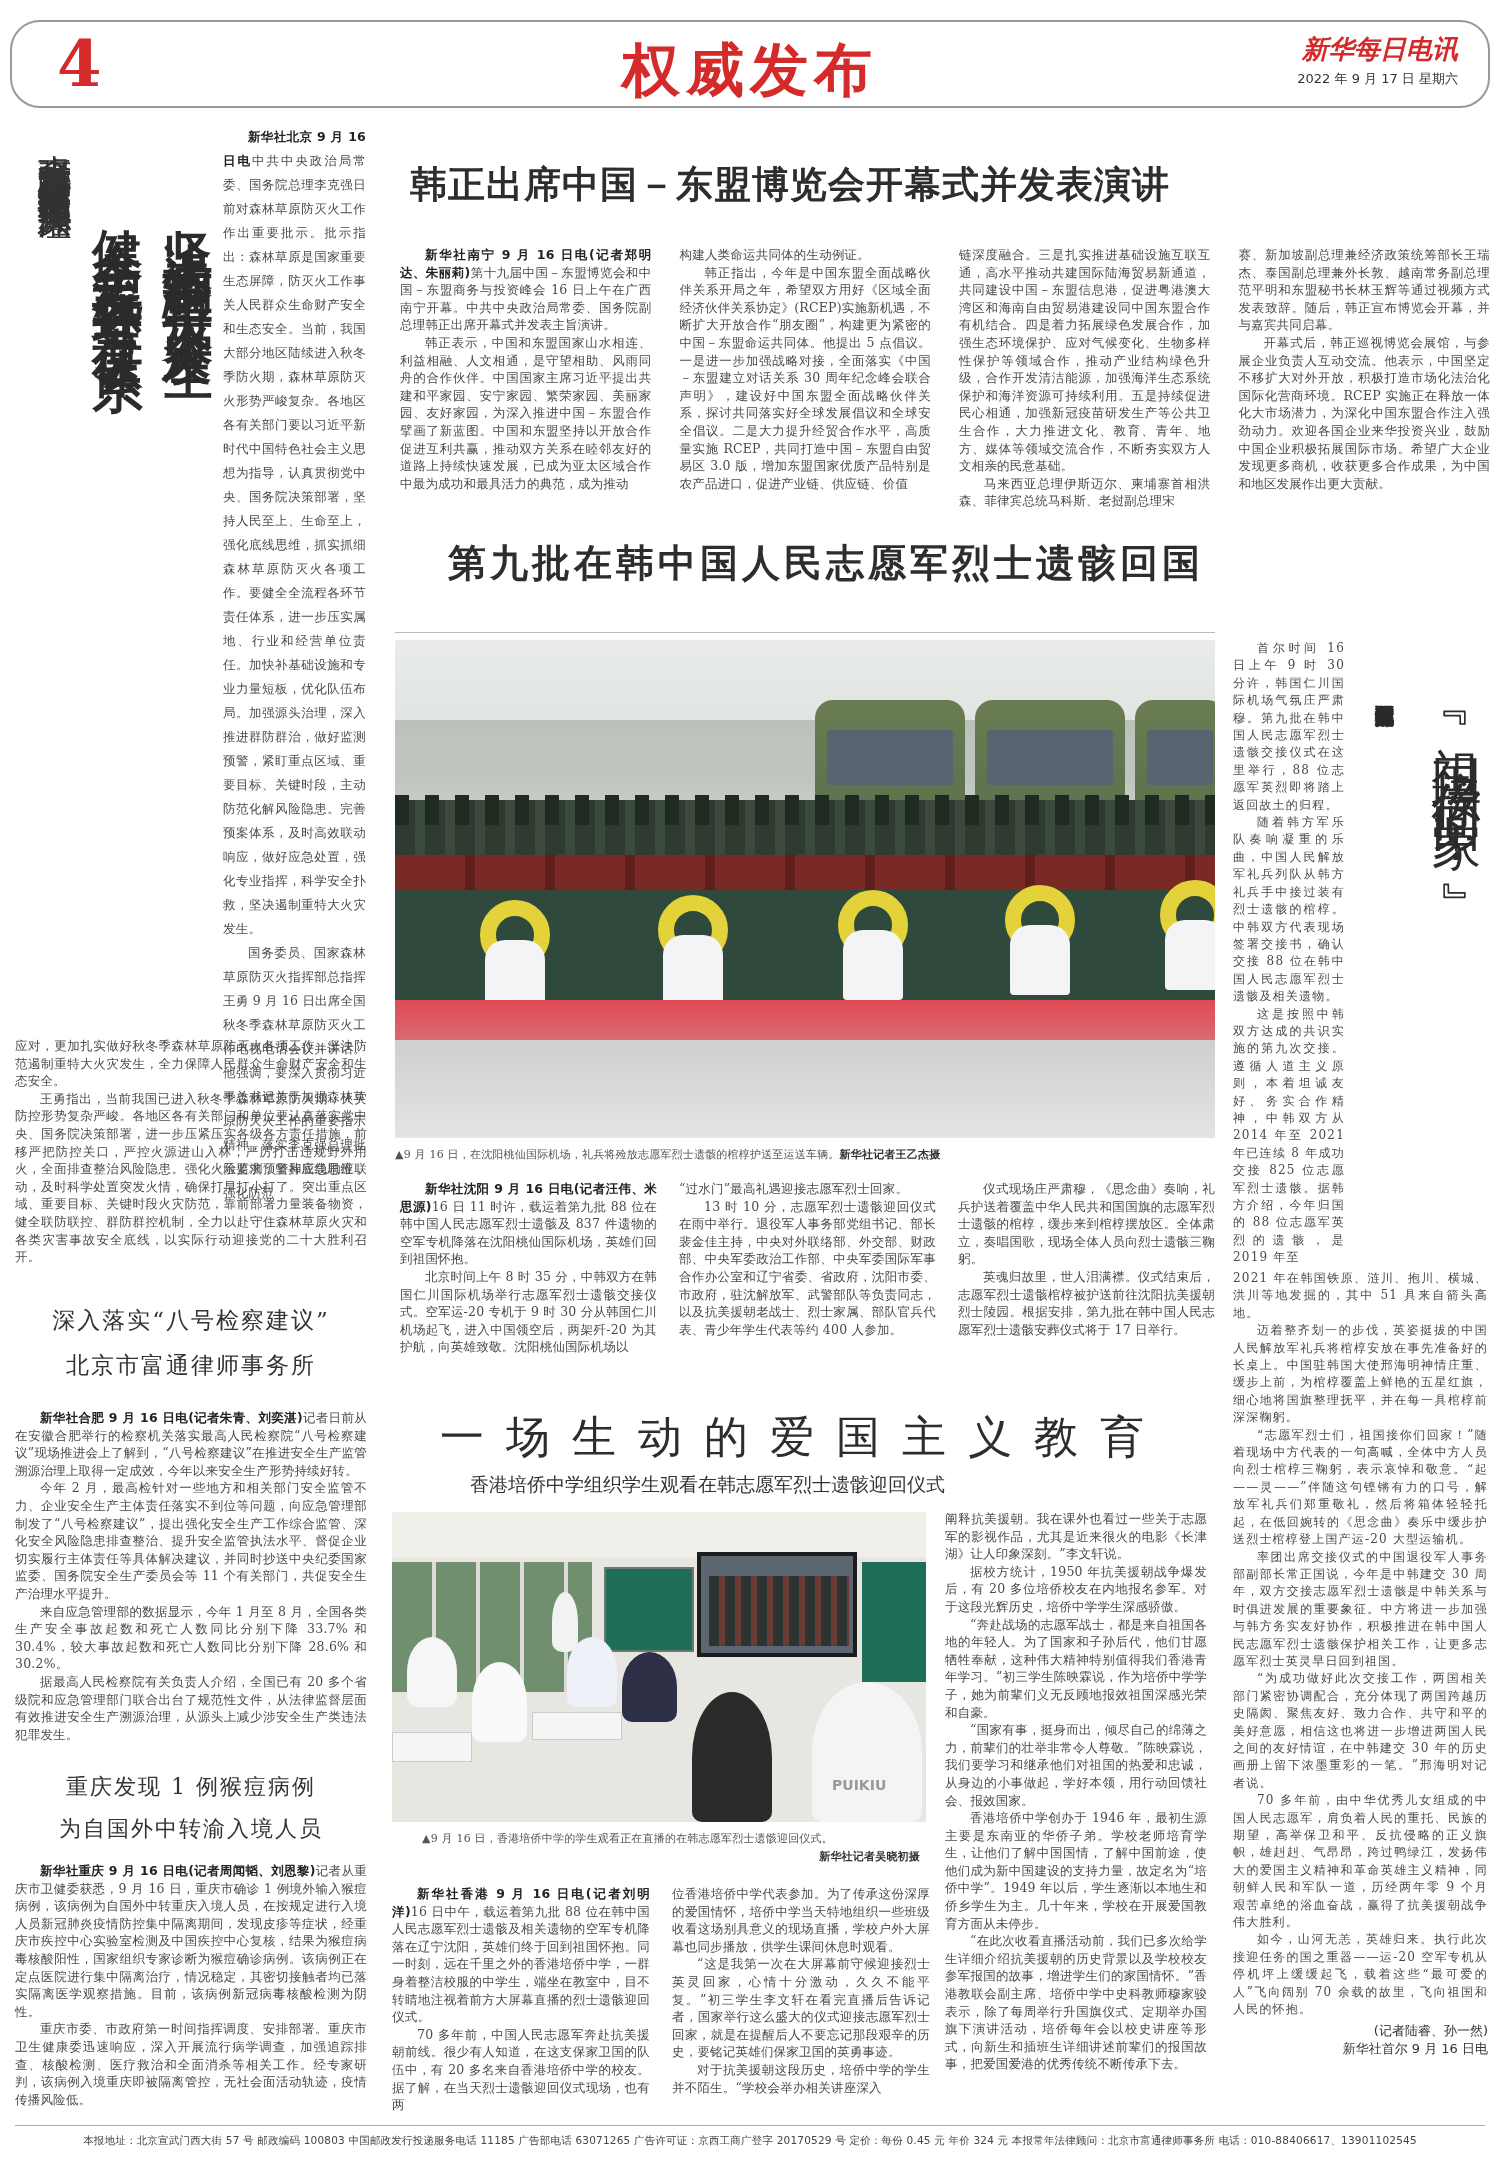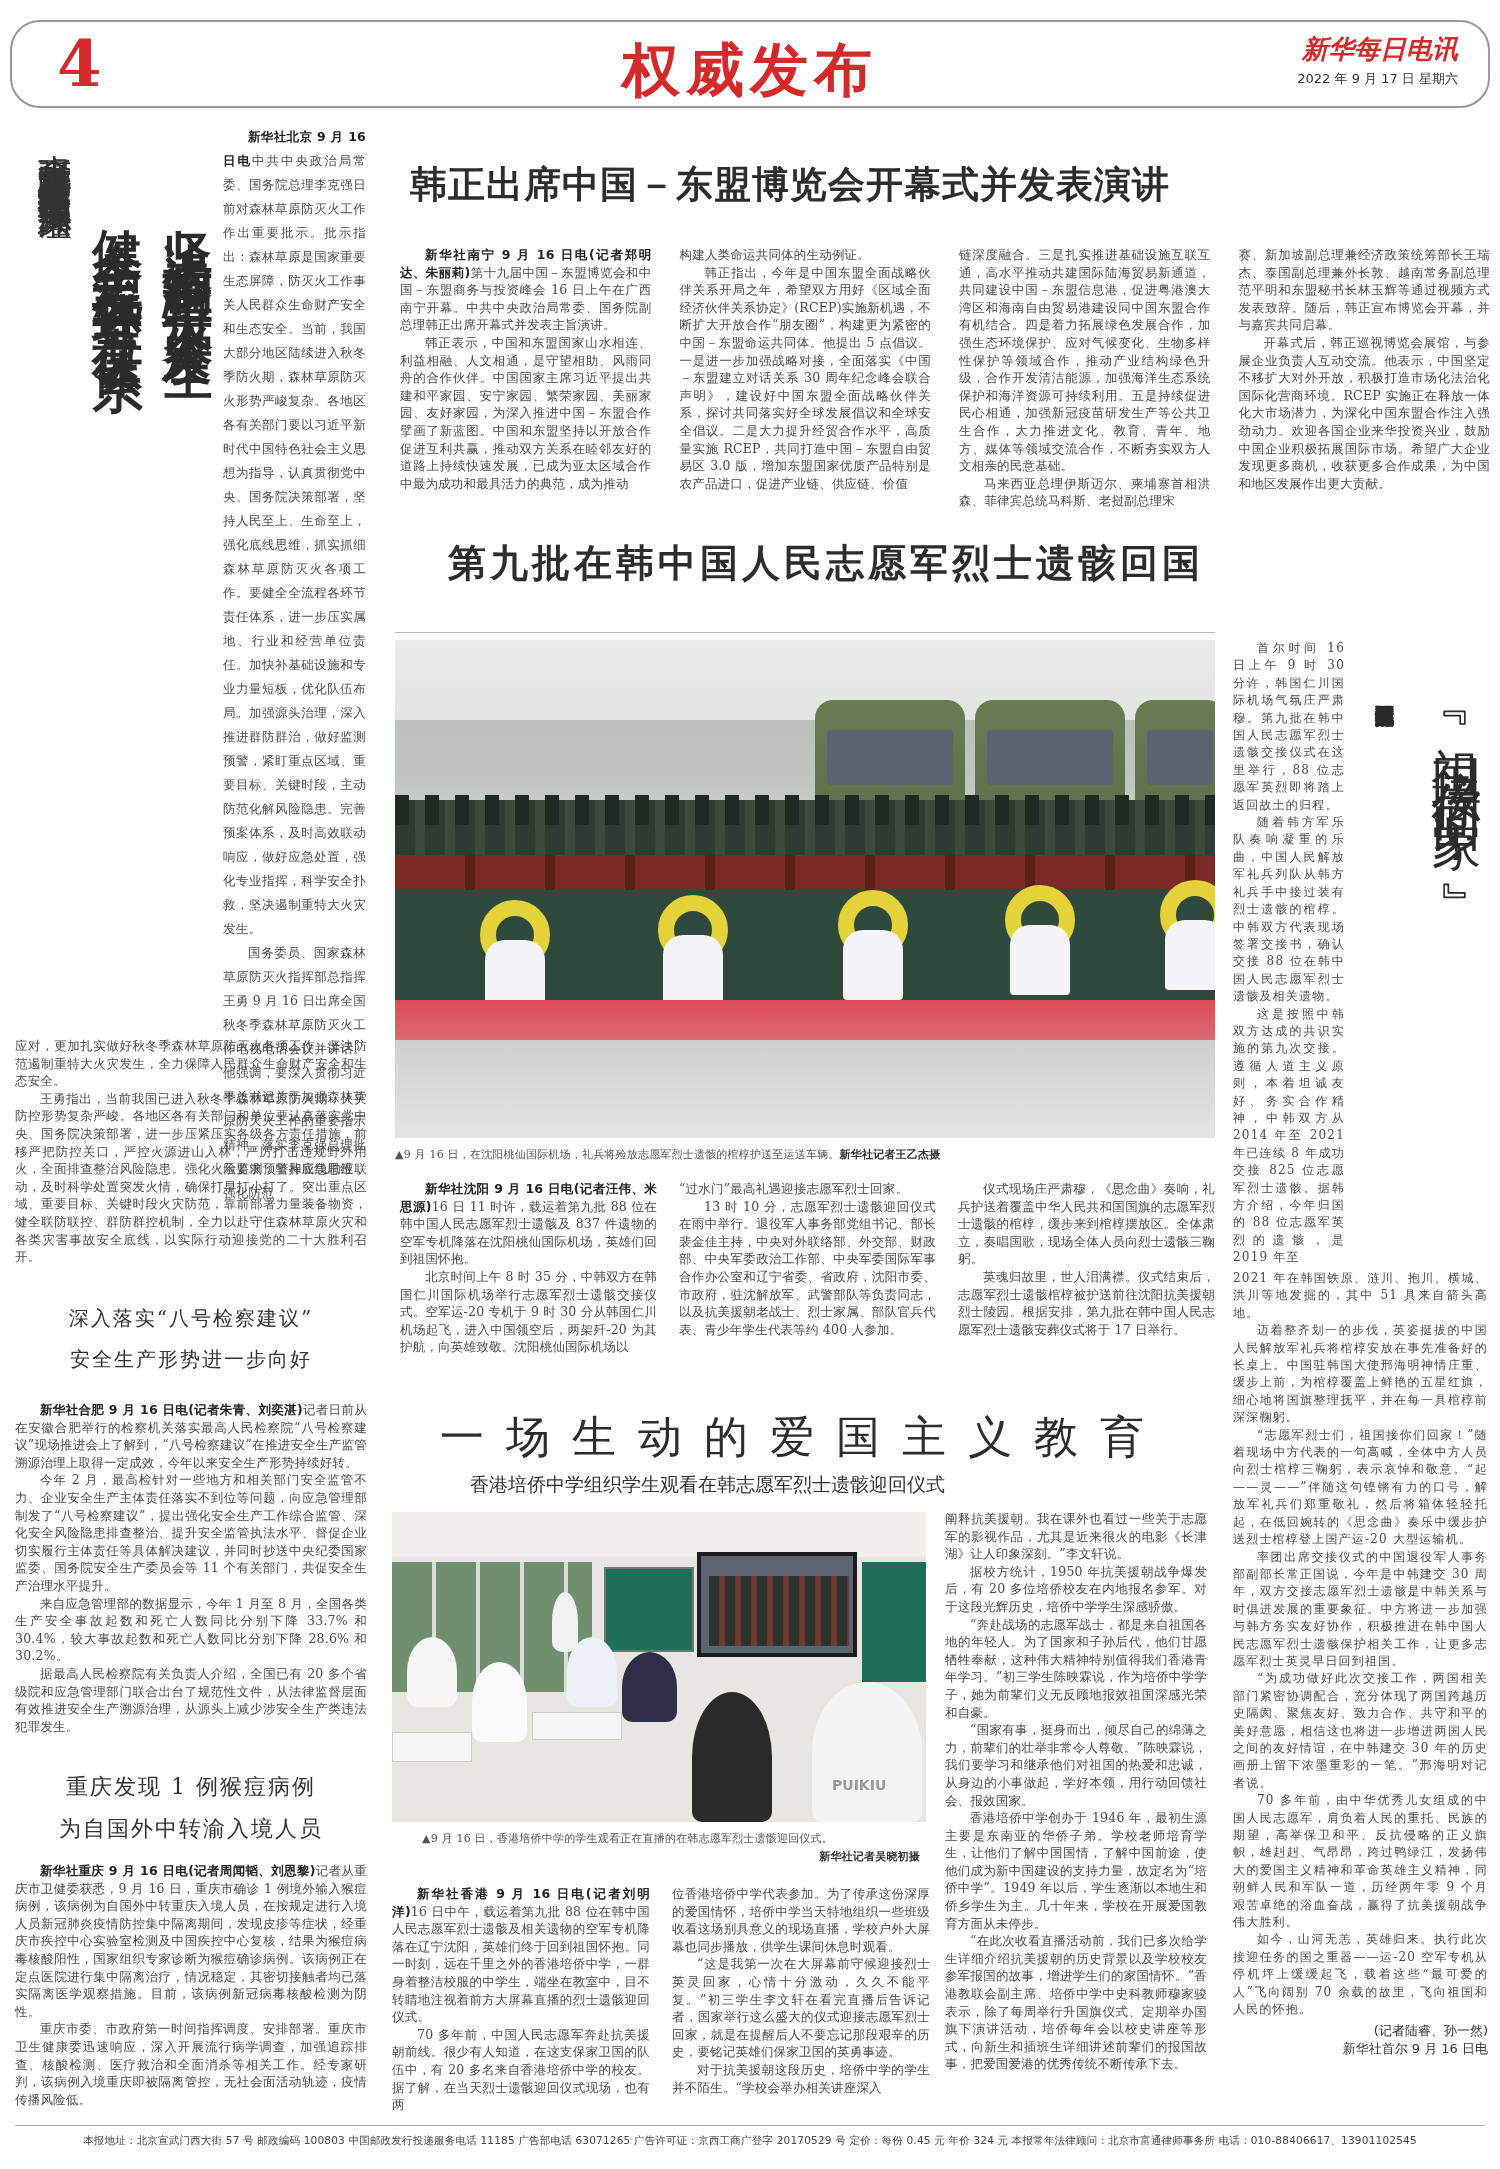--- a/index.html
+++ b/index.html
@@ -21,21 +21,21 @@
   
   .vert { writing-mode: vertical-rl; text-orientation: upright; }
   .v-kicker { left: 35px; top: 128px; font-family: "DejaVu Sans", sans-serif; font-size: 34px; line-height: 40px; color: #333; letter-spacing: 2px; }
   .v-head1 { left: 88px; top: 190px; font-family: "DejaVu Serif", serif; font-weight: bold; font-size: 50px; line-height: 60px; color: #2b2b2b; letter-spacing: 12px; }
   .v-head2 { left: 158px; top: 190px; font-family: "DejaVu Serif", serif; font-weight: bold; font-size: 50px; line-height: 60px; color: #2b2b2b; letter-spacing: 12px; }
 
   .col-narrow { left: 223px; top: 125px; width: 143px; }
   .col-narrow p { font-size: 12.5px; line-height: 24px; }
   .col-wide1 { left: 15px; top: 1037px; width: 352px; }
 
-  .head-sub { font-family: "DejaVu Serif", serif; font-size: 20px; color: #333; text-align: center; letter-spacing: 2px; }
+  .head-sub { font-family: "DejaVu Serif", serif; font-size: 23px; color: #333; text-align: center; letter-spacing: 2px; }
   .rule { background: #bbb; height: 1px; }
 
   .h-main { font-family: "DejaVu Serif", serif; font-weight: bold; font-size: 37px; color: #2d2d2d; letter-spacing: 1px; white-space: nowrap; }
   .h-big { font-family: "DejaVu Serif", serif; font-weight: bold; font-size: 38px; color: #2d2d2d; letter-spacing: 4px; white-space: nowrap; }
   .h-edu { font-family: "DejaVu Serif", serif; font-size: 44px; color: #2d2d2d; letter-spacing: 22px; white-space: nowrap; }
   .h-edu-sub { font-family: "DejaVu Sans", sans-serif; font-size: 19px; color: #333; white-space: nowrap; }
 
   .caption { font-size: 11px; color: #555; text-indent: 0; }
   .caption b { font-family: "DejaVu Sans", sans-serif; color: #333; font-weight: bold; }
 
@@ -90,21 +90,21 @@
   <p><span class="lead">新华社北京 9 月 16 日电</span><span>中共中央政治局常委、国务院总理李克强日前对森林草原防灭火工作作出重要批示。批示指出：森林草原是国家重要生态屏障，防灭火工作事关人民群众生命财产安全和生态安全。当前，我国大部分地区陆续进入秋冬季防火期，森林草原防灭火形势严峻复杂。各地区各有关部门要以习近平新时代中国特色社会主义思想为指导，认真贯彻党中央、国务院决策部署，坚持人民至上、生命至上，强化底线思维，抓实抓细森林草原防灭火各项工作。要健全全流程各环节责任体系，进一步压实属地、行业和经营单位责任。加快补基础设施和专业力量短板，优化队伍布局。加强源头治理，深入推进群防群治，做好监测预警，紧盯重点区域、重要目标、关键时段，主动防范化解风险隐患。完善预案体系，及时高效联动响应，做好应急处置，强化专业指挥，科学安全扑救，坚决遏制重特大火灾发生。</span></p>
   <p>国务委员、国家森林草原防灭火指挥部总指挥王勇 9 月 16 日出席全国秋冬季森林草原防灭火工作电视电话会议并讲话。他强调，要深入贯彻习近平总书记关于加强森林草原防灭火工作的重要指示精神，落实李克强总理批示要求，坚持底线思维，强化防范</p>
 </div>
 <div class="abs col-wide1">
   <p class="noind">应对，更加扎实做好秋冬季森林草原防灭火各项工作，坚决防范遏制重特大火灾发生，全力保障人民群众生命财产安全和生态安全。</p>
   <p>王勇指出，当前我国已进入秋冬季森林草原防火期，火灾防控形势复杂严峻。各地区各有关部门和单位要认真落实党中央、国务院决策部署，进一步压紧压实各级各方责任措施，前移严把防控关口，严控火源进山入林，严厉打击违规野外用火，全面排查整治风险隐患。强化火险监测预警和应急响应联动，及时科学处置突发火情，确保打早打小打了。突出重点区域、重要目标、关键时段火灾防范，靠前部署力量装备物资，健全联防联控、群防群控机制，全力以赴守住森林草原火灾和各类灾害事故安全底线，以实际行动迎接党的二十大胜利召开。</p>
 </div>
 
 <div class="abs" style="left:15px; top:1305px; width:352px;">
   <div class="head-sub">深入落实“八号检察建议”</div>
-  <div class="head-sub" style="margin-top:14px;">安全生产形势进一步向好</div>
+  <div class="head-sub" style="margin-top:14px;">北京市富通律师事务所</div>
   <div style="margin-top:28px;">
     <p><span class="lead">新华社合肥 9 月 16 日电(记者朱青、刘奕湛)</span><span>记者日前从在安徽合肥举行的检察机关落实最高人民检察院“八号检察建议”现场推进会上了解到，“八号检察建议”在推进安全生产监管溯源治理上取得一定成效，今年以来安全生产形势持续好转。</span></p>
     <p>今年 2 月，最高检针对一些地方和相关部门安全监管不力、企业安全生产主体责任落实不到位等问题，向应急管理部制发了“八号检察建议”，提出强化安全生产工作综合监管、深化安全风险隐患排查整治、提升安全监管执法水平、督促企业切实履行主体责任等具体解决建议，并同时抄送中央纪委国家监委、国务院安全生产委员会等 11 个有关部门，共促安全生产治理水平提升。</p>
     <p>来自应急管理部的数据显示，今年 1 月至 8 月，全国各类生产安全事故起数和死亡人数同比分别下降 33.7% 和 30.4%，较大事故起数和死亡人数同比分别下降 28.6% 和 30.2%。</p>
     <p>据最高人民检察院有关负责人介绍，全国已有 20 多个省级院和应急管理部门联合出台了规范性文件，从法律监督层面有效推进安全生产溯源治理，从源头上减少涉安全生产类违法犯罪发生。</p>
   </div>
 </div>
 
 <div class="abs" style="left:15px; top:1772px; width:352px;">
   <div class="head-sub" style="font-size:22px;">重庆发现 1 例猴痘病例</div>

